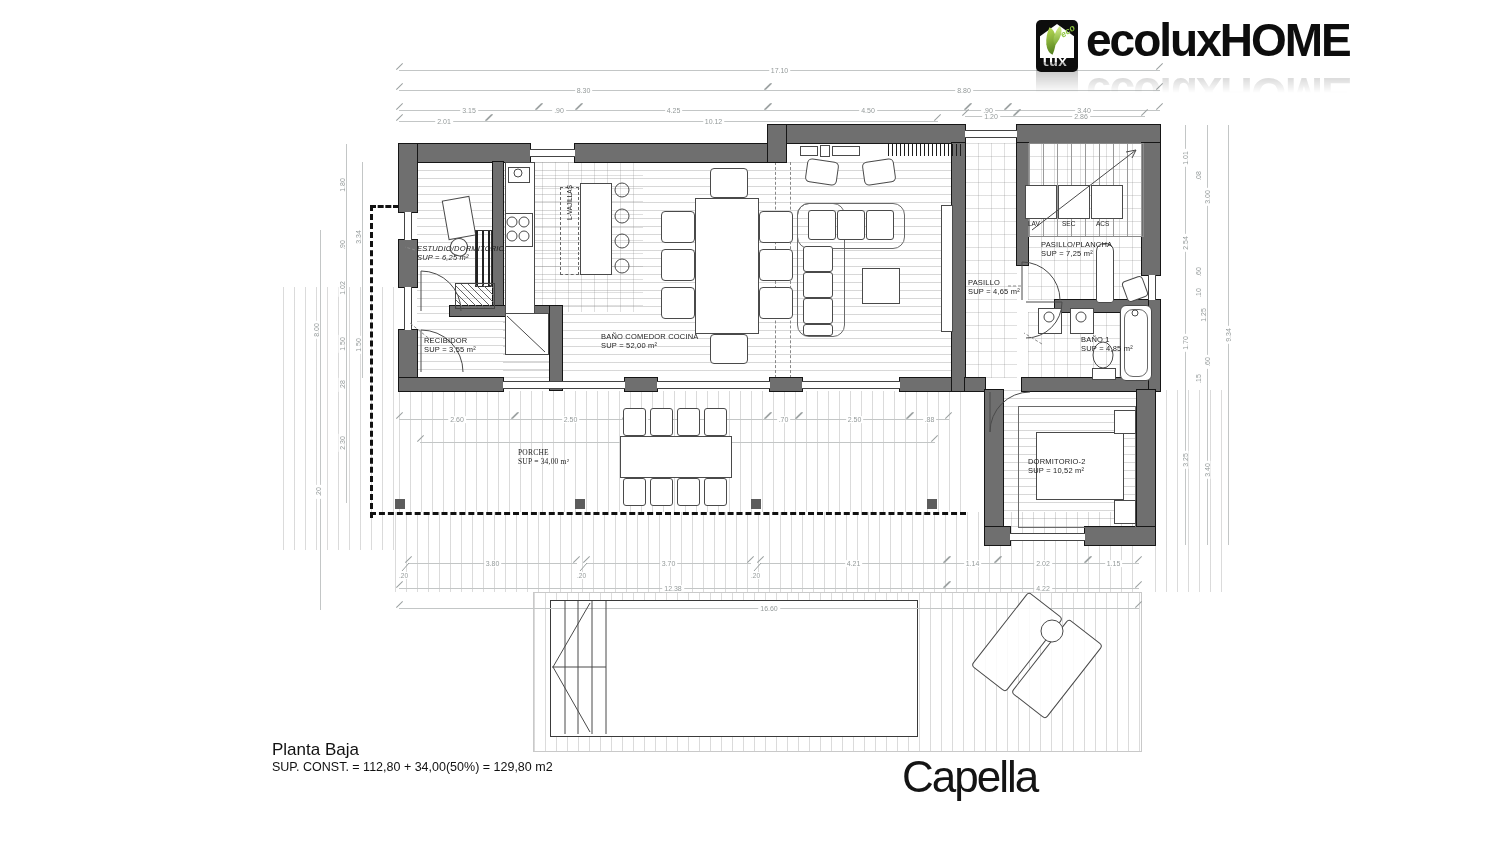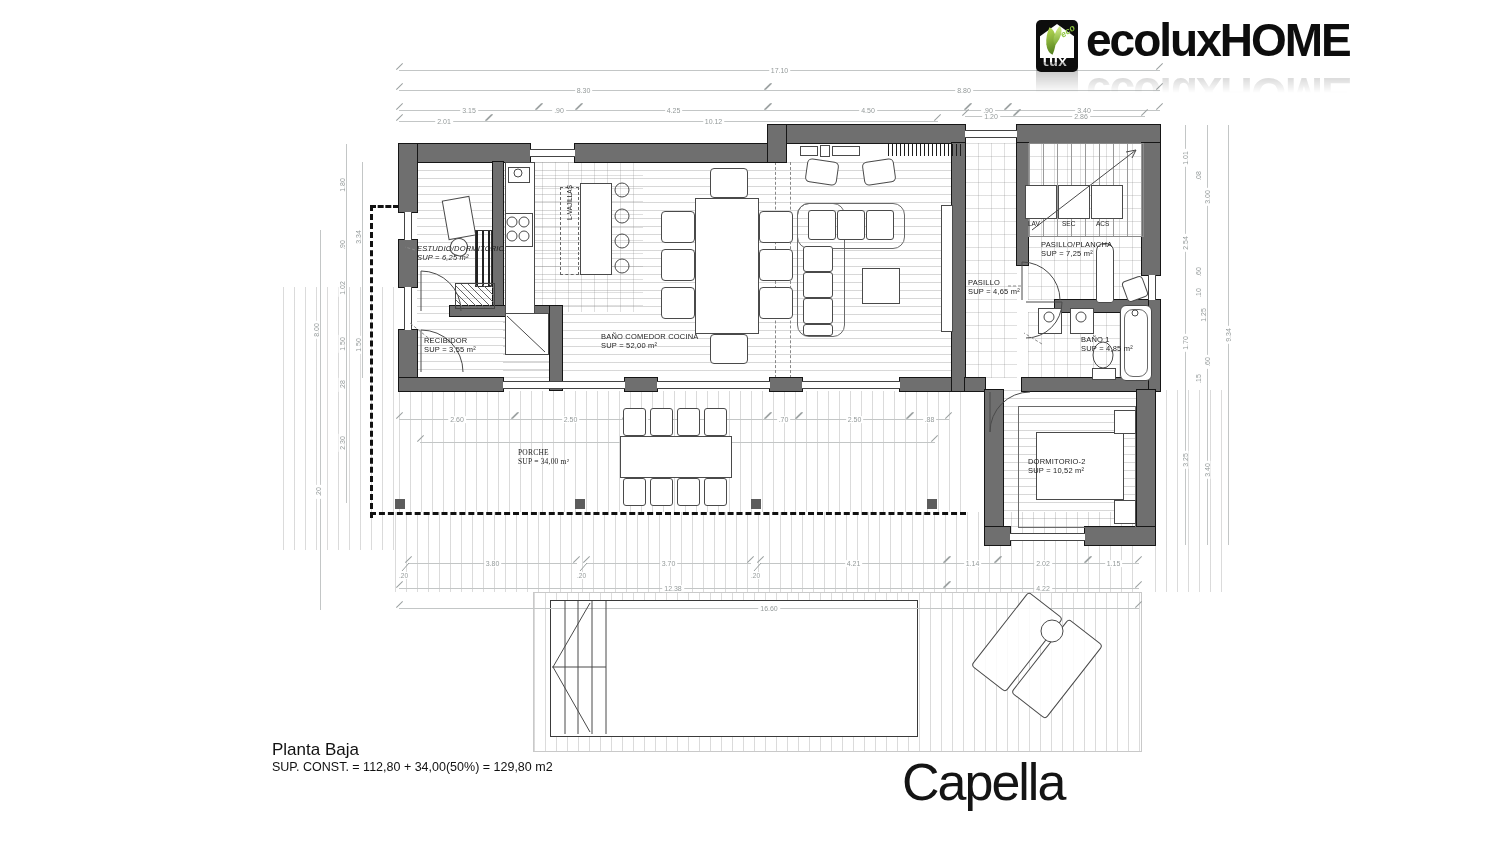--- a/index.html
+++ b/index.html
@@ -41,21 +41,21 @@
   
   .room{position:absolute;font-size:7.5px;line-height:9px;color:#1c1c1c;letter-spacing:.2px;white-space:nowrap;}
   .room .sup{display:block;}
   .tinylab{position:absolute;font-size:6.5px;color:#1c1c1c;white-space:nowrap;}
   .vtext{position:absolute;font-size:6.5px;color:#1c1c1c;writing-mode:vertical-rl;transform:rotate(180deg);}
   
   #plan-title{position:absolute;left:272px;top:740px;font-size:17px;color:#111;}
   #plan-area{position:absolute;left:272px;top:760px;font-size:12.5px;color:#111;}
   #model{position:absolute;left:902px;top:752px;display:flex;align-items:baseline;gap:14px;color:#141414;}
   #model .m1{font-size:44px;letter-spacing:-1px;}
-  #model .m2{font-size:52px;letter-spacing:-2px;}
+  #model .m2{font-size:44px;letter-spacing:-2px;}
   
   #logo{position:absolute;left:1036px;top:20px;display:flex;align-items:flex-start;gap:8px;}
   #logo .mark{position:relative;width:42px;height:52px;background:#0d0d0d;border-radius:5px;}
   #logo .house{position:absolute;left:4px;top:4px;width:34px;height:34px;background:#fff;
                clip-path:polygon(50% 0,100% 36%,100% 100%,0 100%,0 36%);}
   #logo .leaf1{position:absolute;left:8px;top:9px;width:14px;height:24px;
                background:linear-gradient(135deg,#b9dd55,#4f7c1c);border-radius:0 100% 0 100%;transform:rotate(24deg);}
   #logo .leaf2{position:absolute;left:17px;top:7px;width:9px;height:17px;
                background:linear-gradient(135deg,#d7ef8a,#78a832);border-radius:0 100% 0 100%;transform:rotate(40deg);}
   #logo .eco{position:absolute;right:2px;top:6px;font-size:9px;font-weight:bold;font-style:italic;

